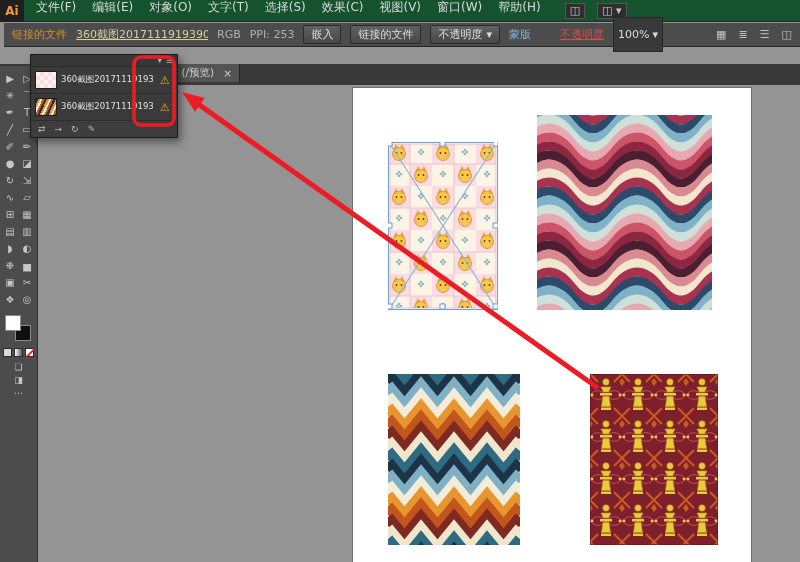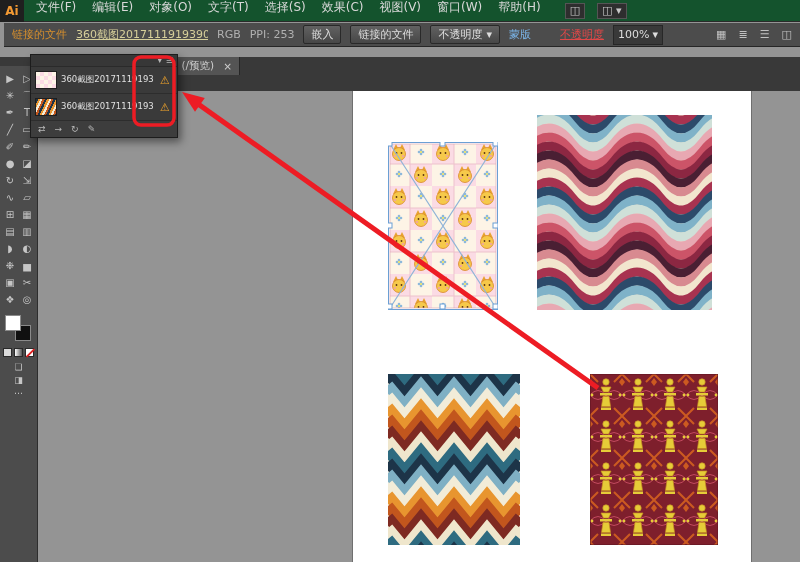--- a/index.html
+++ b/index.html
@@ -22,25 +22,25 @@
   .controlbar { position:absolute; top:23px; left:4px; right:0; height:24px; background:#4c4c4c;
     border-bottom:1px solid #262626; display:flex; align-items:center; gap:9px; padding:0 8px;
     font-size:11px; color:#c8c8c8; z-index:10; white-space:nowrap; }
   .linked-label { color:#d78f2d; }
   .filename { color:#d6cf9a; text-decoration:underline; max-width:132px; overflow:hidden; }
   .dim { color:#b0b0b0; }
   .btn { background:linear-gradient(#616161,#474747); border:1px solid #292929; border-radius:2px;
     padding:1px 7px; color:#ddd; display:flex; align-items:center; gap:4px; }
   .link-blue { color:#7ab4e8; }
   .link-red { color:#e04848; text-decoration:underline;margin-left:20px; }
-  .opacity-select { background:#393939; border:1px solid #272727; height:20px; min-width:50px;
+  .opacity-select { background:#393939; border:1px solid #272727; height:35px; min-width:50px;
     display:flex; align-items:center; justify-content:space-between; padding:0 4px; color:#ddd; }
   .cb-right { margin-left:auto; display:flex; gap:12px; align-items:center; color:#c0c0c0; }
   
-  .tabbar { position:absolute; top:57px; left:0; right:0; height:34px; background:#393939; z-index:9; }
+  .tabbar { position:absolute; top:64px; left:0; right:0; height:21px; background:#393939; z-index:9; }
   .doc-tab { position:absolute; left:38px; top:0; height:18px; width:202px; background:#545454;
     border-right:1px solid #262626; color:#cfcfcf; font-size:10.5px; display:flex; align-items:center;
     justify-content:flex-end; gap:9px; padding:0 7px; }
   .bleed-line { position:absolute; top:64px; left:38px; right:0; height:2px; background:#d13a3a; z-index:8; }
   
   .toolbar { position:absolute; top:66px; left:0; width:38px; bottom:0; background:#4c4c4c;
     border-right:1px solid #2d2d2d; display:flex; flex-direction:column; align-items:center;
     padding-top:4px; z-index:9; }
   .tools-grid { display:grid; grid-template-columns:17px 17px; }
   .tool { height:17px; display:flex; align-items:center; justify-content:center;

